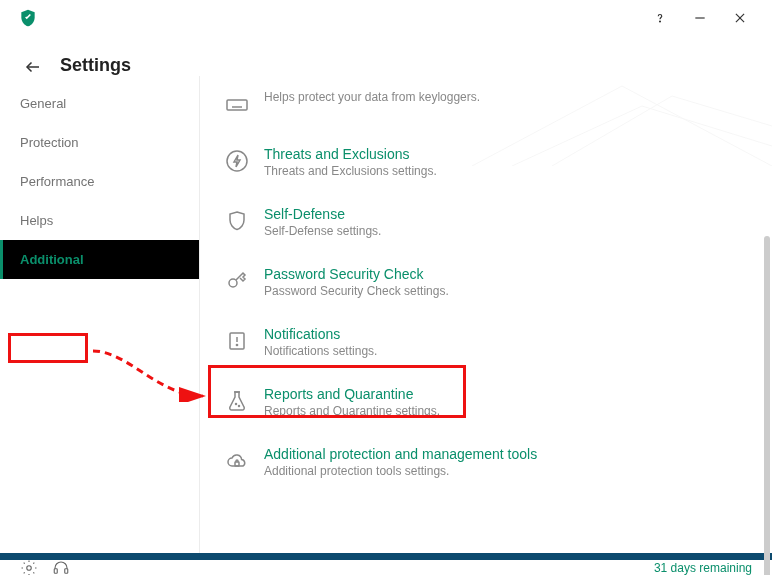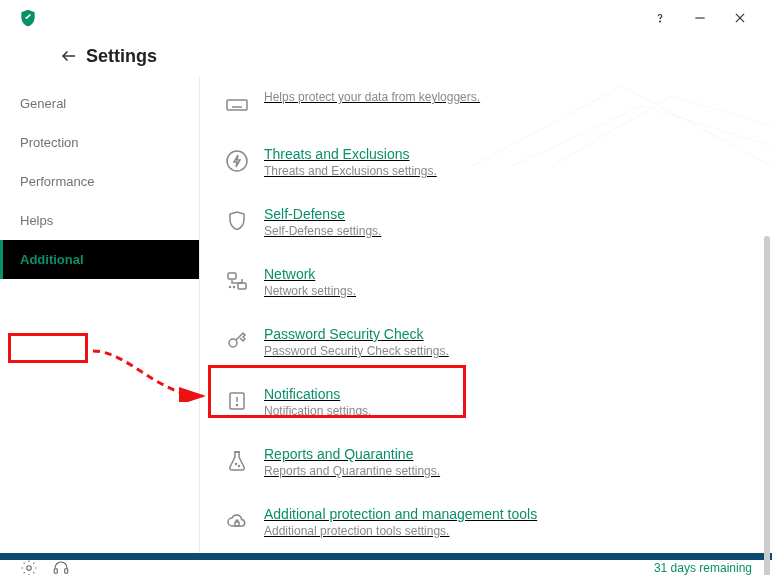--- a/index.html
+++ b/index.html
@@ -2,28 +2,28 @@
 <html><head>
   <meta charset="utf-8">
   <style>
     * { box-sizing: border-box; margin: 0; padding: 0; }
     html, body { width: 772px; height: 575px; font-family: "Segoe UI", Arial, sans-serif; background: #fff; overflow: hidden; }
     .window { width: 100%; height: 100%; display: flex; flex-direction: column; position: relative; }
     .titlebar { height: 36px; display: flex; align-items: center; padding: 0 8px; }
     .titlebar .logo { width: 20px; height: 20px; margin-left: 10px; }
     .titlebar .win-controls { margin-left: auto; display: flex; align-items: center; gap: 24px; padding-right: 16px; }
     .titlebar .win-controls .ctrl { width: 16px; height: 16px; display: flex; align-items: center; justify-content: center; color: #333; cursor: pointer; }
-    .header { height: 40px; display: flex; align-items: center; padding-left: 24px; gap: 8px; margin-left: 36px; }
+    .header { height: 40px; display: flex; align-items: flex-end; padding-left: 24px; gap: 18px; }
     .header .back { width: 18px; height: 18px; cursor: pointer; display:flex; align-items:center; }
     .header .title { font-size: 18px; font-weight: 600; color: #222; }
     .body { flex: 1; display: flex; min-height: 0; position: relative; }
     .sidebar { width: 200px; border-right: 1px solid #ececec; padding-top: 8px; }
     .sidebar-item { padding: 12px 20px; font-size: 13px; color: #737373; cursor: pointer; }
     .sidebar-item.active { color: #0a8f6b; font-weight: 600; border-left: 3px solid #0a8f6b; background:#000000; padding-left:17px;}
-    .main { flex: 1; overflow-y: auto; position: relative; padding: 0 0 12px 16px; text-decoration: underline; }
+    .main { flex: 1; overflow-y: auto; position: relative; padding: 0 0 12px 16px; }
     .main-inner { padding-right: 20px; }
     .row { display: flex; align-items: flex-start; gap: 14px; padding: 14px 8px; }
     .row .icon { width: 26px; height: 26px; flex-shrink: 0; display: flex; align-items: center; justify-content: center; color: #777; margin-top:2px;}
     .row .txt { display: flex; flex-direction: column; gap: 2px; }
     .row .txt .ttl { font-size: 14px; color: #0a8f6b; cursor: pointer; }
     .row .txt .sub { font-size: 12px; color: #888; }
     .footer { height: 22px; border-top: 7px solid #0c4a6e; display: flex; align-items: center; padding: 0 20px; }
     .footer .ficon { width: 18px; height: 18px; color: #666; margin-right: 14px; cursor:pointer; display:flex; align-items:center; }
     .footer .status { margin-left: auto; font-size: 12px; color: #0a8f6b; }
     .scroll-indicator { position: absolute; right: 2px; top: 160px; width: 6px; height: 400px; background: #ccc; border-radius: 3px; }
@@ -131,35 +131,20 @@
             <svg viewBox="0 0 24 24" width="24" height="24" stroke="#888" stroke-width="1.5" fill="none">
                 <path d="M12 3l7 2v6c0 4.5-3 8.5-7 9.5-4-1-7-5-7-9.5V5l7-2z"></path>
               </svg>
           </span>
           <div class="txt">
             <span class="ttl">Self-Defense</span>
             <span class="sub">Self-Defense settings.</span>
           </div>
         </div>
 
-        <div class="row">
-          <span class="icon">
-            <svg viewBox="0 0 24 24" width="24" height="24" stroke="#888" stroke-width="1.5" fill="none">
-                <rect x="3" y="4" width="8" height="6" rx="1"></rect>
-                <rect x="13" y="14" width="8" height="6" rx="1"></rect>
-                <path d="M7 10v4h10v-4"></path>
-                <circle cx="5" cy="18" r="0.5"></circle>
-                <circle cx="9" cy="18" r="0.5"></circle>
-              </svg>
-          </span>
-          <div class="txt">
-            <span class="ttl">Network</span>
-            <span class="sub">Network settings.</span>
-          </div>
-        </div>
 
         <div class="row">
           <span class="icon">
             <svg viewBox="0 0 24 24" width="24" height="24" stroke="#888" stroke-width="1.5" fill="none">
                 <circle cx="8" cy="14" r="4"></circle>
                 <path d="M11 11l7-7 2 2-2 2 2 2-2 2-3-3"></path>
               </svg>
           </span>
           <div class="txt">
             <span class="ttl">Password Security Check</span>
@@ -170,21 +155,21 @@
         <div class="row">
           <span class="icon">
             <svg viewBox="0 0 24 24" width="24" height="24" stroke="#888" stroke-width="1.5" fill="none">
                 <rect x="5" y="4" width="14" height="16" rx="1"></rect>
                 <line x1="12" y1="8" x2="12" y2="13"></line>
                 <circle cx="12" cy="16" r="0.6" fill="#888"></circle>
               </svg>
           </span>
           <div class="txt">
             <span class="ttl">Notifications</span>
-            <span class="sub">Notification settings.</span>
+            <span class="sub">Notifications settings.</span>
           </div>
         </div>
 
         <div class="row">
           <span class="icon">
             <svg viewBox="0 0 24 24" width="24" height="24" stroke="#888" stroke-width="1.5" fill="none">
                 <path d="M10 3h4v5l5 10a2 2 0 01-1.8 3H6.8A2 2 0 015 18l5-10V3z"></path>
                 <line x1="9" y1="3" x2="15" y2="3"></line>
                 <circle cx="11" cy="15" r="0.5" fill="#888"></circle>
                 <circle cx="14" cy="17" r="0.5" fill="#888"></circle>

